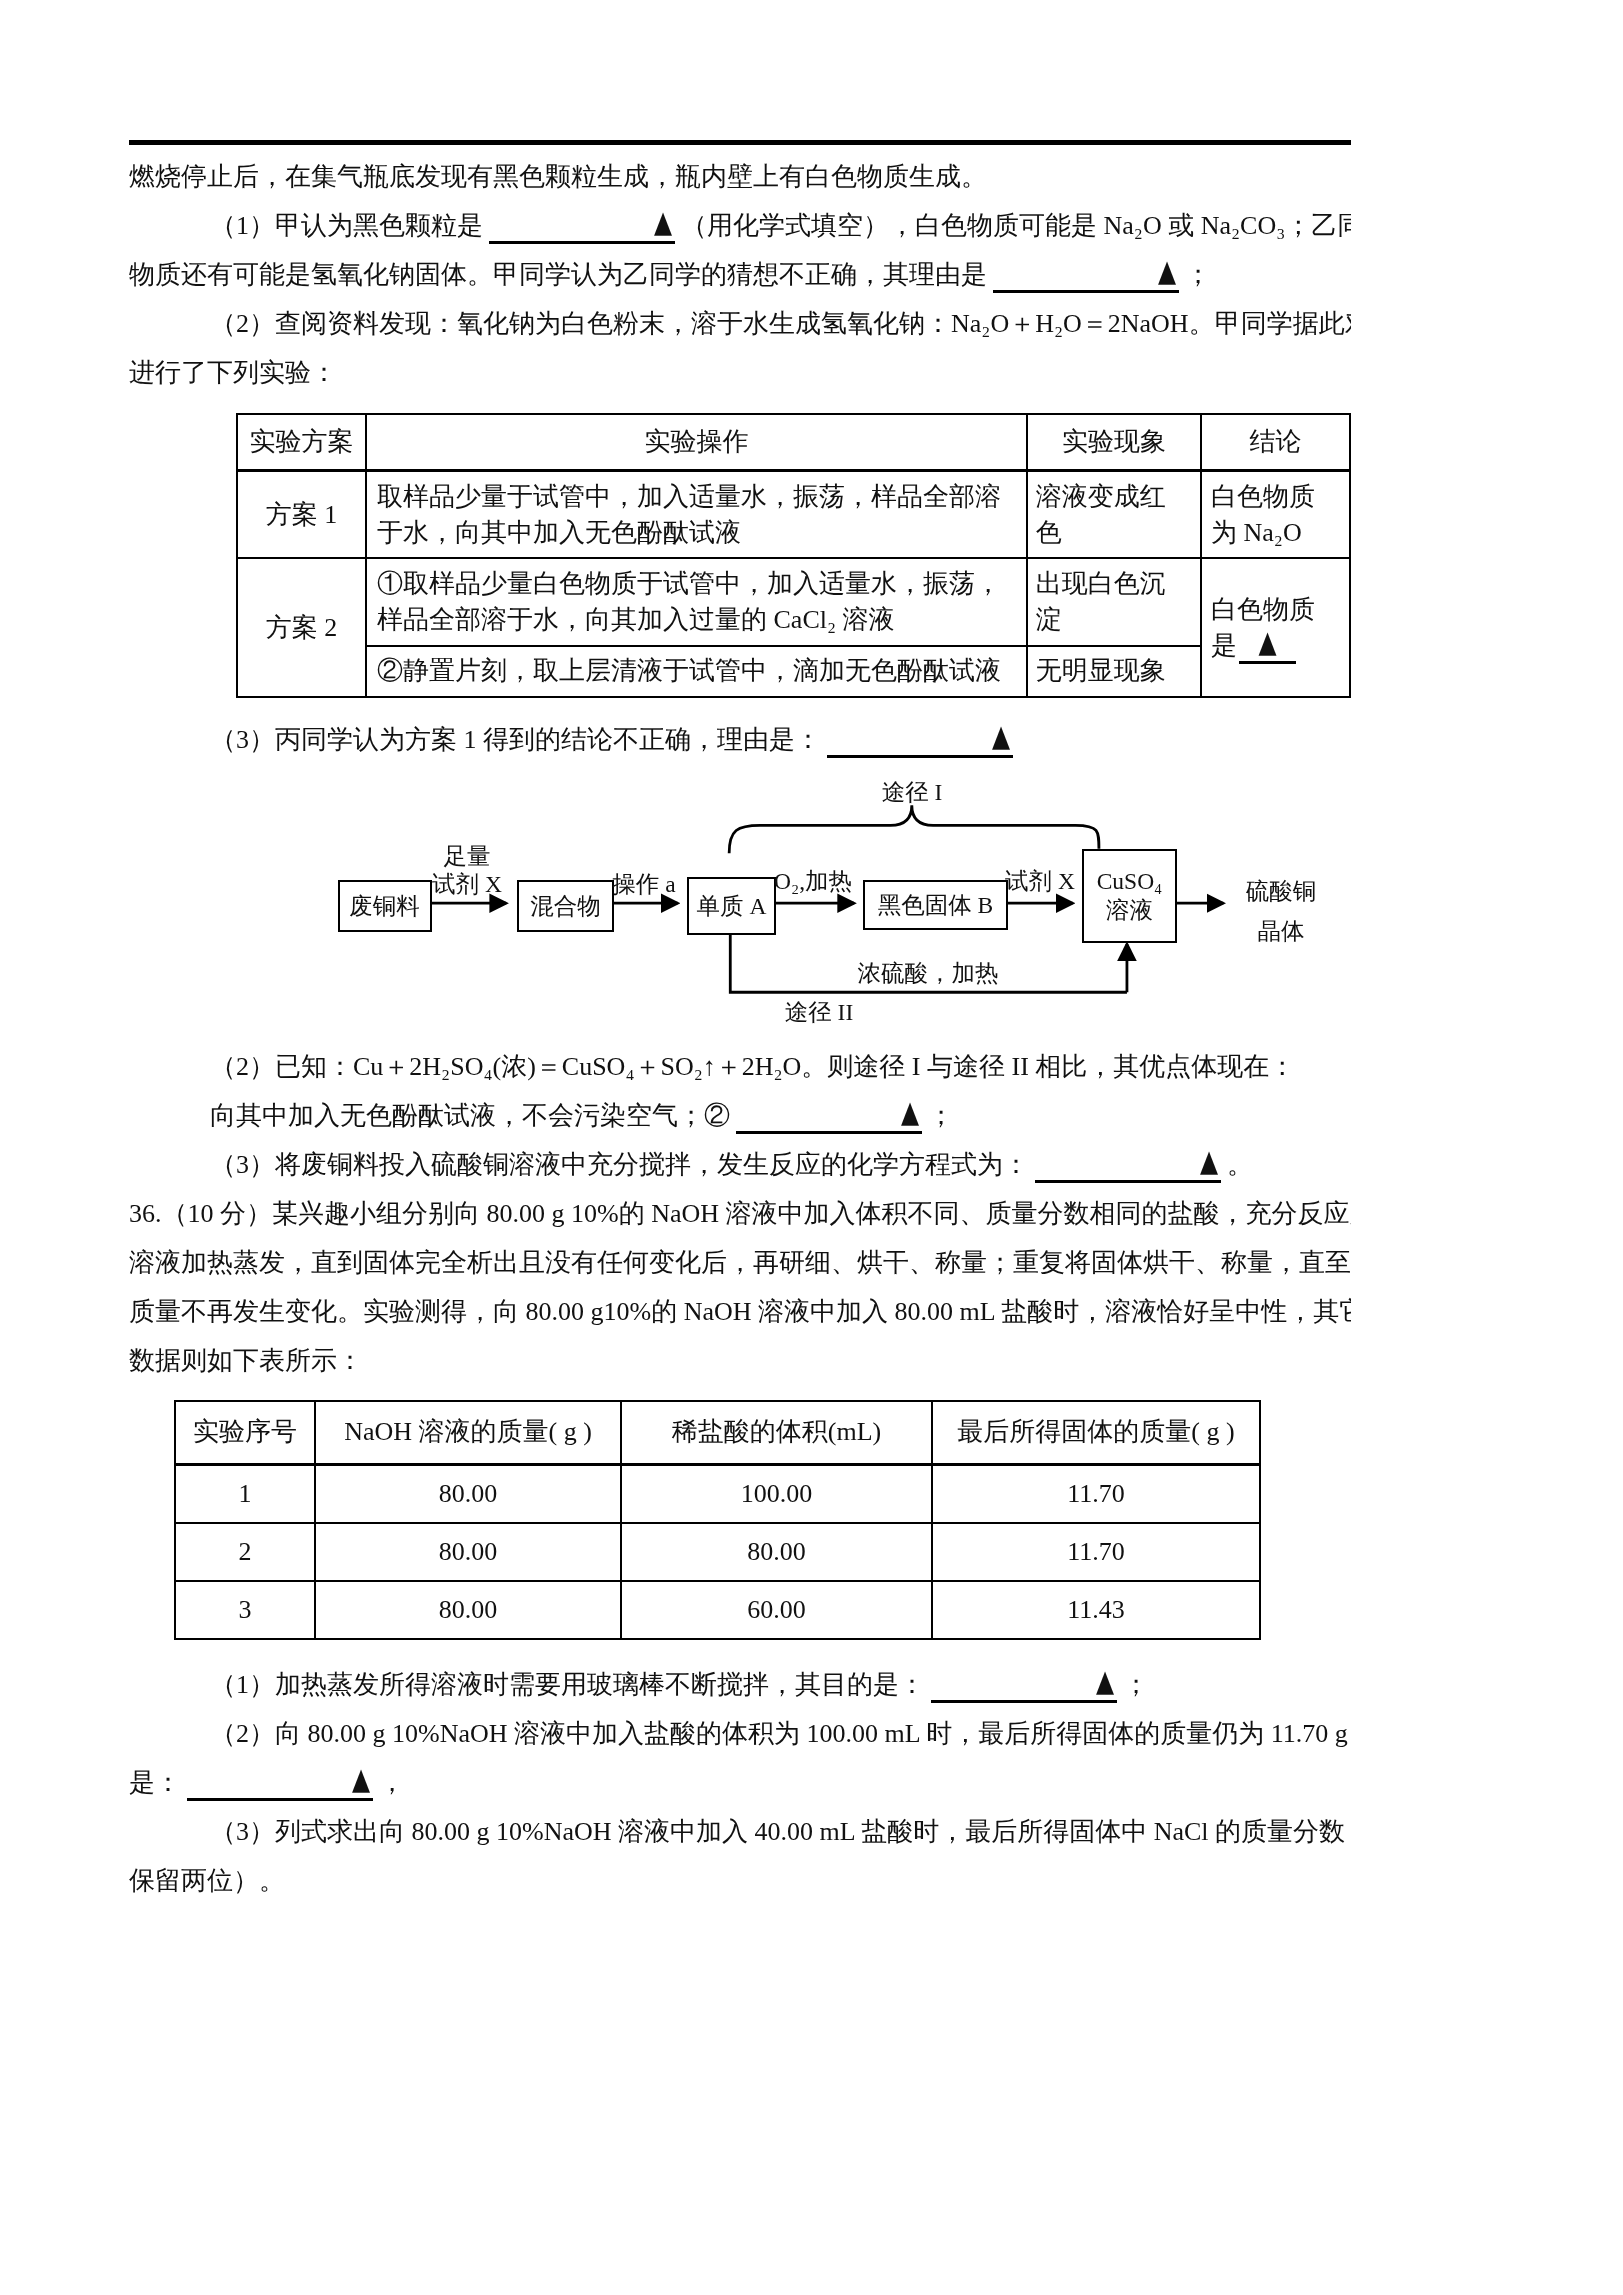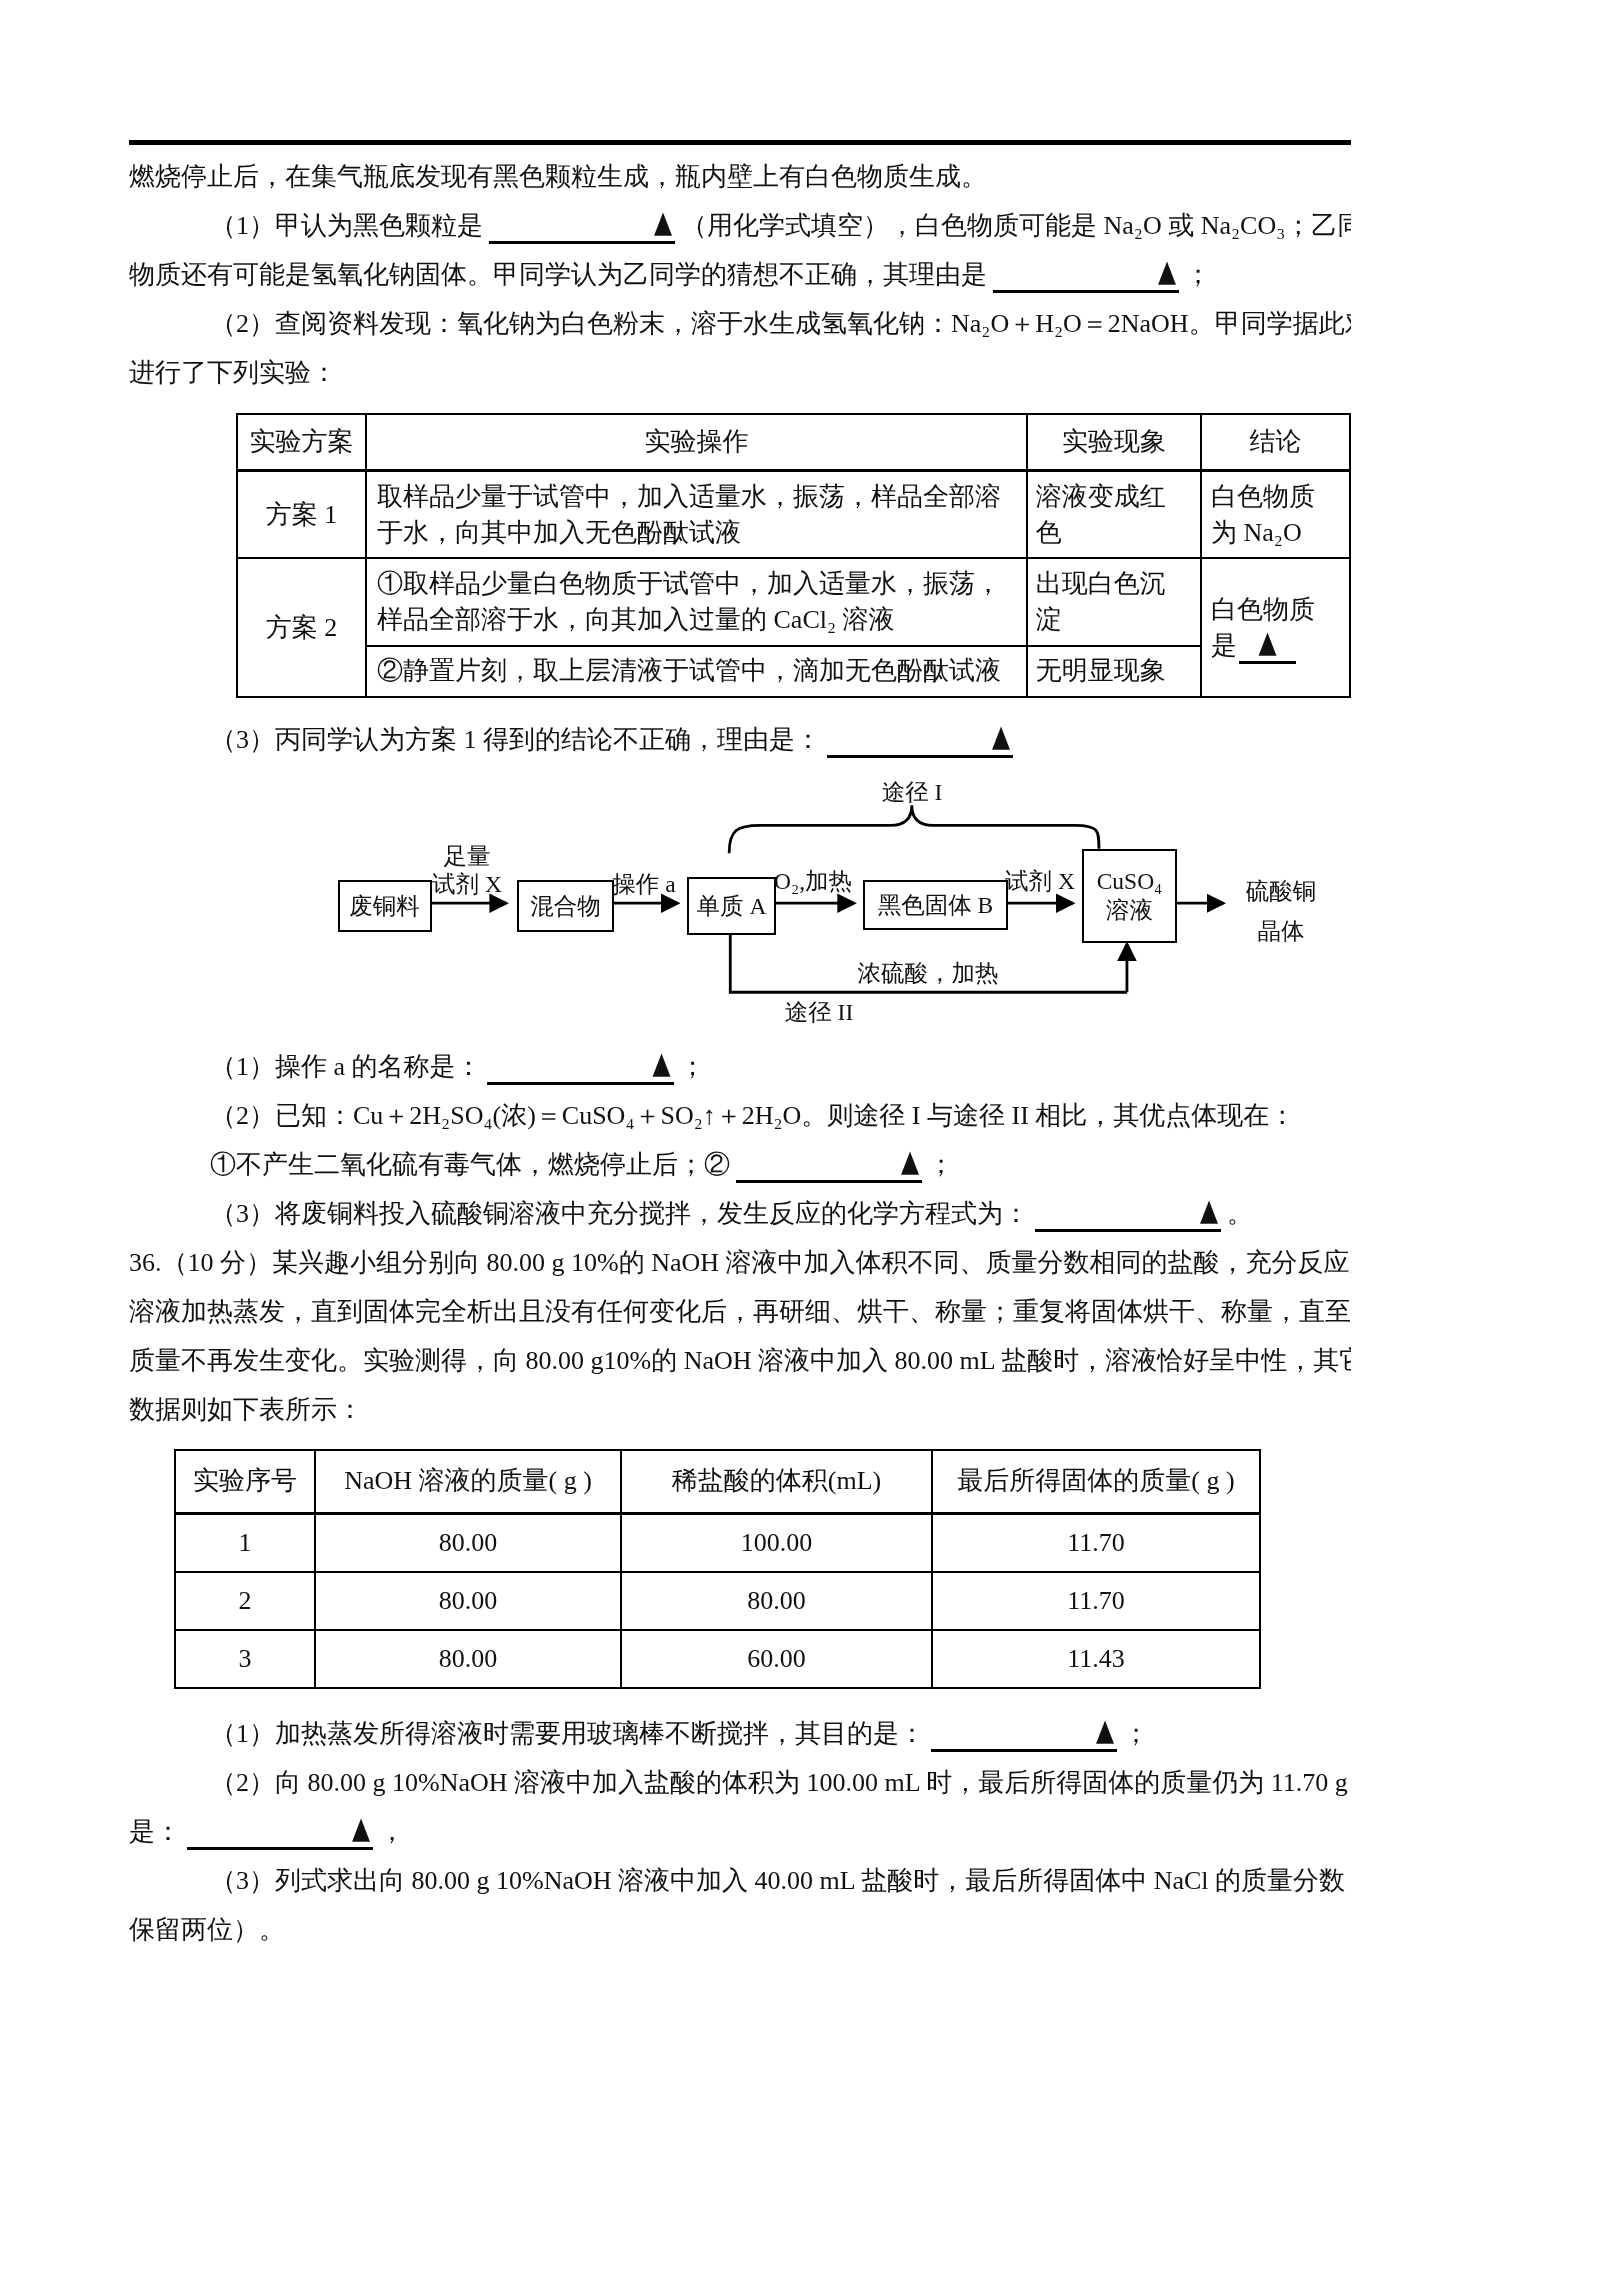--- a/index.html
+++ b/index.html
@@ -173,26 +173,23 @@
         <div class="dlabel" style="left:330px;top:94px;"><span>操作 a</span></div>
         <div class="dlabel" style="left:499px;top:91px;"><span>O₂,加热</span></div>
         <div class="dlabel" style="left:726px;top:91px;"><span>试剂 X</span></div>
         <div class="dlabel" style="left:598px;top:1.1px;"><span>途径 I</span></div>
         <div class="dlabel" style="left:967px;top:101px;"><span>硫酸铜</span></div>
         <div class="dlabel" style="left:967px;top:141px;"><span>晶体</span></div>
         <div class="dlabel" style="left:614px;top:183px;"><span>浓硫酸，加热</span></div>
         <div class="dlabel" style="left:505px;top:222px;"><span>途径 II</span></div>
       </div>
 
-      <p class="indent">
-        <span>（1）操作 a 的名称是：</span><span class="blank" style="min-width:67px"><span class="tri">▲</span></span><span>；</span>
-      </p>
       <p class="indent"><span>（2）已知：Cu＋2H₂SO₄(浓)＝CuSO₄＋SO₂↑＋2H₂O。则途径 I 与途径 II 相比，其优点体现在：</span></p>
       <p class="indent">
-        <span>①不产生二氧化硫有毒气体，燃烧停止后；②</span><span class="blank" style="min-width:67px"><span class="tri">▲</span></span><span>；</span>
+        <span>向其中加入无色酚酞试液，不会污染空气；②</span><span class="blank" style="min-width:67px"><span class="tri">▲</span></span><span>；</span>
       </p>
       <p class="indent">
         <span>（3）将废铜料投入硫酸铜溶液中充分搅拌，发生反应的化学方程式为：</span><span class="blank" style="min-width:73px"><span class="tri">▲</span></span><span>。</span>
       </p>
     </section>
 
     <section>
       <p><span>36.（10 分）某兴趣小组分别向 80.00 g 10%的 NaOH 溶液中加入体积不同、质量分数相同的盐酸，充分反应后，将所得溶液加热蒸发，直到固体完全析出且没有任何变化后，再研细、烘干、称量；重复将固体烘干、称量，直至称得的固体质量不再发生变化。实验测得，向 80.00 g10%的 NaOH 溶液中加入 80.00 mL 盐酸时，溶液恰好呈中性，其它测得的部分数据则如下表所示：</span></p>
 
       <table class="t2">

